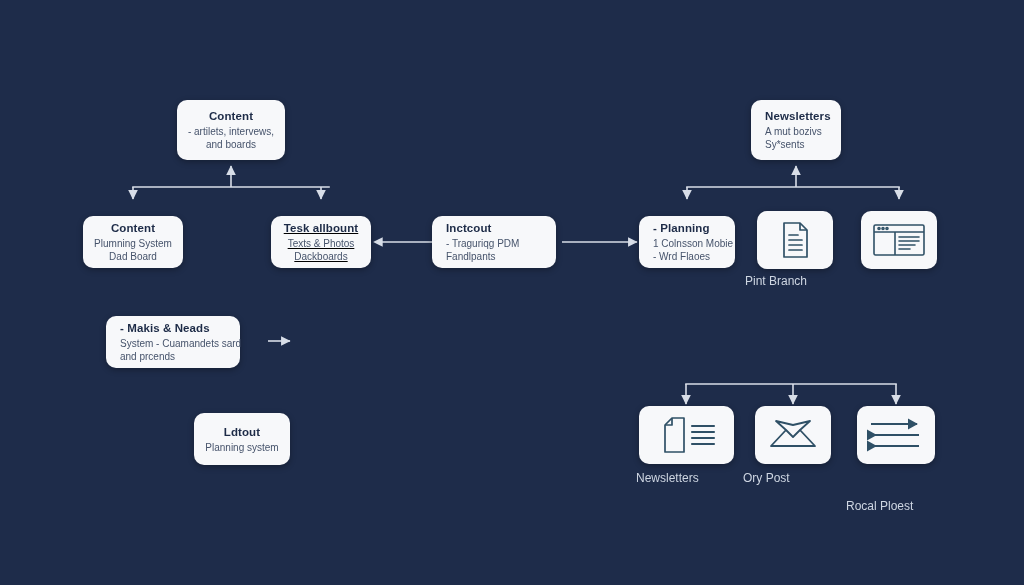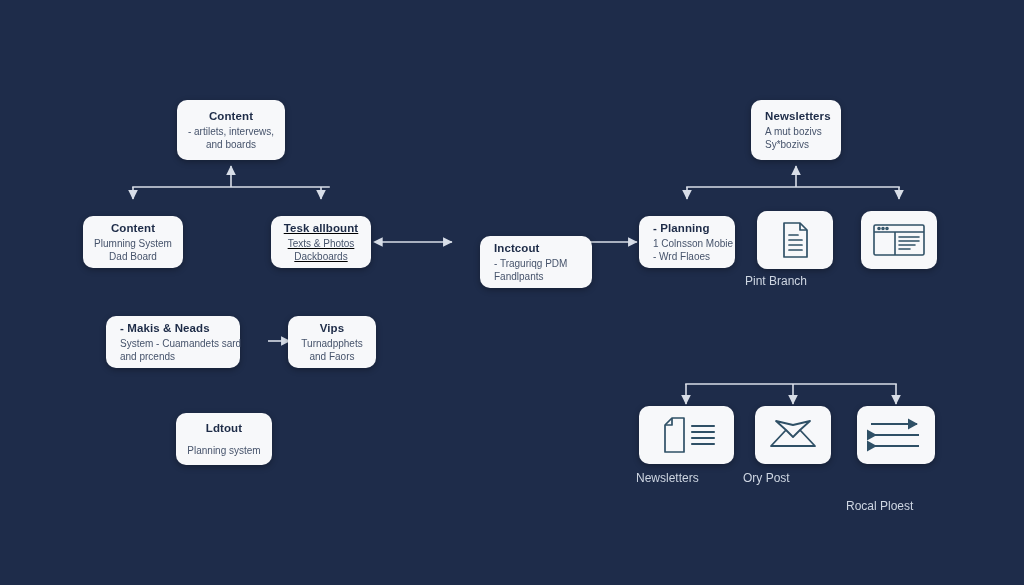--- a/index.html
+++ b/index.html
@@ -99,60 +99,55 @@
 
   <div class="card" style="left:177px;top:100px;width:108px;height:60px;">
     <div class="ttl">Content</div>
     <div class="ln">- artilets, intervews,</div>
     <div class="ln">and boards</div>
   </div>
 
   <div class="card left-align" style="left:751px;top:100px;width:90px;height:60px;">
     <div class="ttl">Newsletters</div>
     <div class="ln">A mut bozivs</div>
-    <div class="ln">Sy*bozivs</div>
+    <div class="ln">Sy*sents</div>
   </div>
 
   <div class="card" style="left:83px;top:216px;width:100px;height:52px;">
     <div class="ttl">Content</div>
     <div class="ln">Plumning System</div>
     <div class="ln">Dad Board</div>
   </div>
 
   <div class="card" style="left:271px;top:216px;width:100px;height:52px;text-decoration:underline;">
     <div class="ttl">Tesk allbount</div>
     <div class="ln">Texts &amp; Photos</div>
     <div class="ln">Dackboards</div>
   </div>
 
-  <div class="card left-align" style="left:480px;top:216px;width:112px;height:52px;margin-top:20px;">
+  <div class="card left-align" style="left:432px;top:216px;width:124px;height:52px;">
     <div class="ttl">Inctcout</div>
     <div class="ln">- Traguriqg PDM</div>
     <div class="ln">Fandlpants</div>
   </div>
 
   <div class="card left-align" style="left:639px;top:216px;width:96px;height:52px;">
     <div class="ttl">- Planning</div>
     <div class="ln">1 Colnsson Mobie</div>
     <div class="ln">- Wrd Flaoes</div>
   </div>
 
   <div class="card left-align" style="left:106px;top:316px;width:134px;height:52px;">
     <div class="ttl">- Makis &amp; Neads</div>
     <div class="ln">System - Cuamandets sard</div>
     <div class="ln">and prcends</div>
   </div>
 
-  <div class="card" style="left:288px;top:316px;width:88px;height:52px;">
-    <div class="ttl">Vips</div>
-    <div class="ln">Turnadpphets</div>
-    <div class="ln">and Faors</div>
-  </div>
-
-  <div class="card" style="left:176px;top:413px;width:96px;height:52px;justify-content:space-between;">
+
+  <div class="card" style="left:194px;top:413px;width:96px;height:52px;">
     <div class="ttl">Ldtout</div>
     <div class="ln">Planning system</div>
   </div>
 
   <div class="iconcard" style="left:757px;top:211px;width:76px;height:58px;">
     <svg class="gl" width="34" height="40" viewBox="0 0 34 40">
       <g fill="none" stroke="#2f5066" stroke-width="1.7" stroke-linejoin="round">
         <path d="M6,3 H22 L29,10 V37 H6 Z"></path>
         <path d="M22,3 V10 H29"></path>
         <path d="M11,15 H20 M11,20 H24 M11,25 H24 M11,30 H24" stroke-linecap="round"></path>

